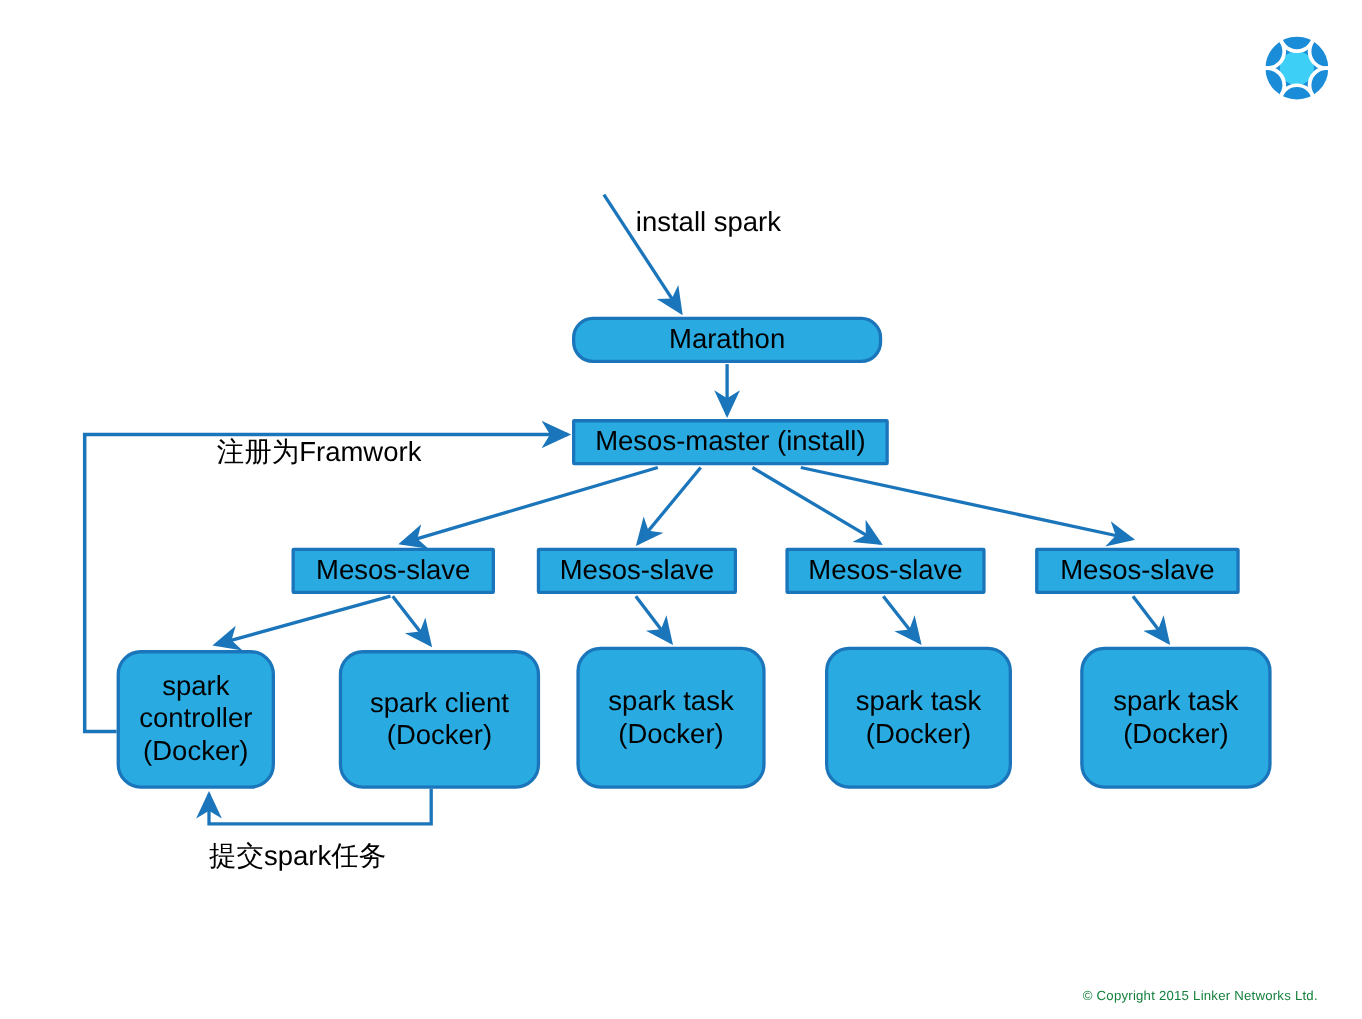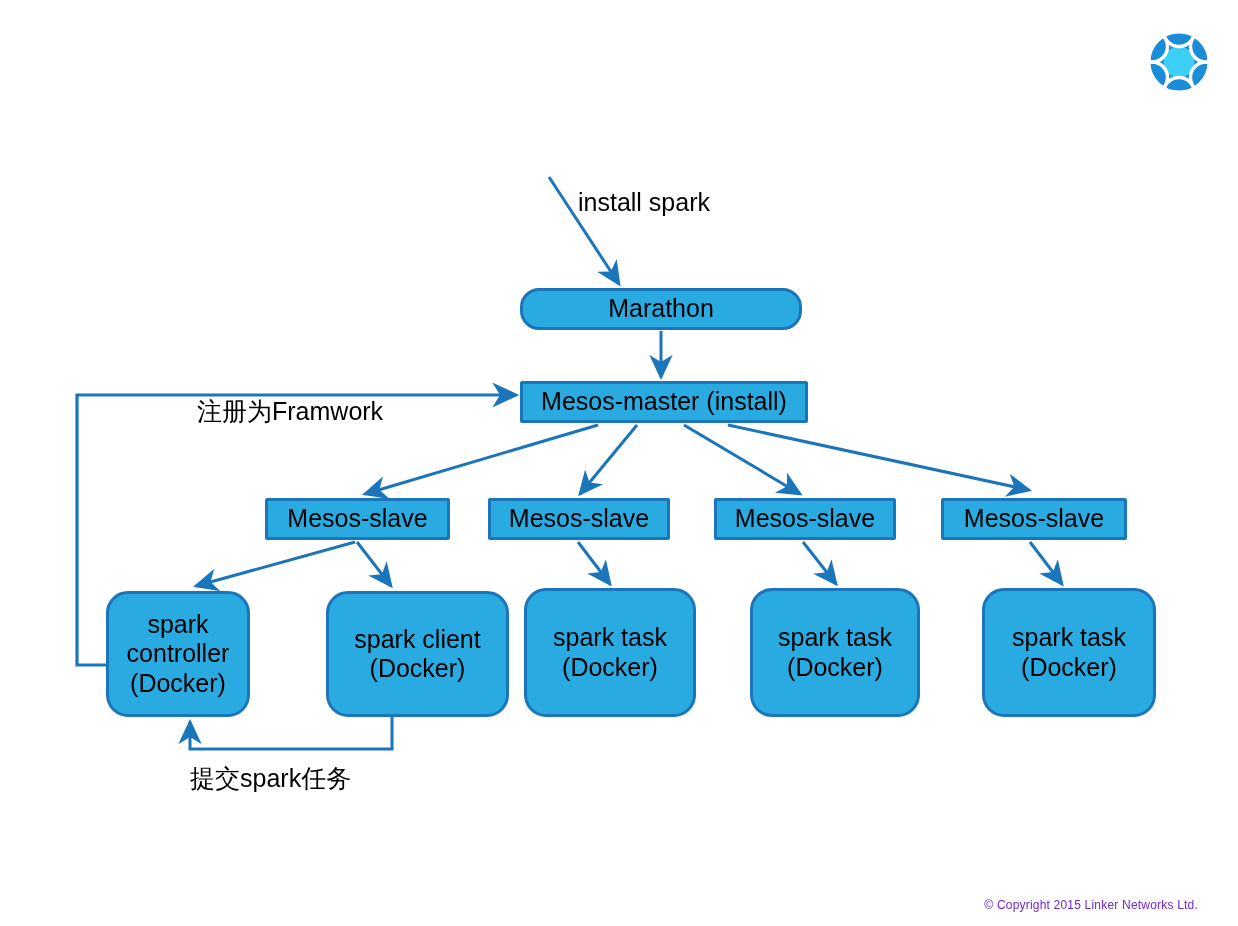--- a/index.html
+++ b/index.html
@@ -73,21 +73,21 @@
     white-space: nowrap;
     line-height: 1.2;
     text-align: center;
   }
   
   #copyright {
     position: absolute;
     right: 40px;
     bottom: 14px;
     font-size: 12px;
-    color: #6d28d9;
+    color: #15803d;
     white-space: nowrap;
     letter-spacing: 0.2px;
     margin-top: 44px;
   }
 </style>
 </head>
 <body>
 
 <div id="slide">
 
@@ -142,21 +142,21 @@
   <div id="nodes-layer">
       <div class="node rect" style="left: 520px; top: 288px; width: 282px; height: 42px; border-radius: 19px;"><span>Marathon</span></div>
       <div class="node rect" style="left: 520px; top: 381px; width: 288px; height: 42px;"><span>Mesos-master  (install)</span></div>
       <div class="node rect" style="left: 265px; top: 498px; width: 185px; height: 42px;"><span>Mesos-slave</span></div>
       <div class="node rect" style="left: 488px; top: 498px; width: 182px; height: 42px;"><span>Mesos-slave</span></div>
       <div class="node rect" style="left: 714px; top: 498px; width: 182px; height: 42px;"><span>Mesos-slave</span></div>
       <div class="node rect" style="left: 941px; top: 498px; width: 186px; height: 42px;"><span>Mesos-slave</span></div>
       <div class="node rounded" style="left: 106px; top: 591px; width: 144px; height: 126px;"><span>spark
 controller
 (Docker)</span></div>
-      <div class="node rounded" style="left: 308px; top: 591px; width: 183px; height: 126px; margin-left: 18px;"><span>spark client
+      <div class="node rounded" style="left: 308px; top: 591px; width: 183px; height: 126px;"><span>spark client
 (Docker)</span></div>
       <div class="node rounded" style="left: 524px; top: 588px; width: 172px; height: 129px;"><span>spark task
 (Docker)</span></div>
       <div class="node rounded" style="left: 750px; top: 588px; width: 170px; height: 129px;"><span>spark task
 (Docker)</span></div>
       <div class="node rounded" style="left: 982px; top: 588px; width: 174px; height: 129px;"><span>spark task
 (Docker)</span></div>
     </div>
 
   <div id="labels-layer">

